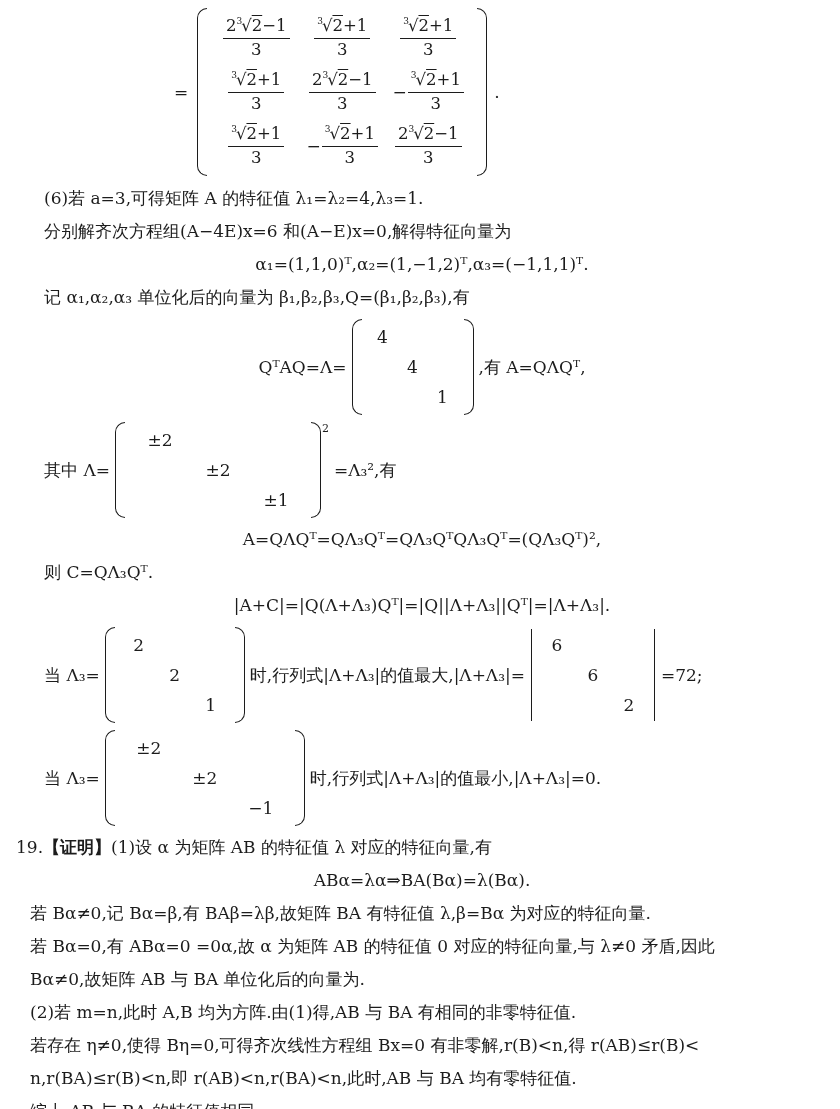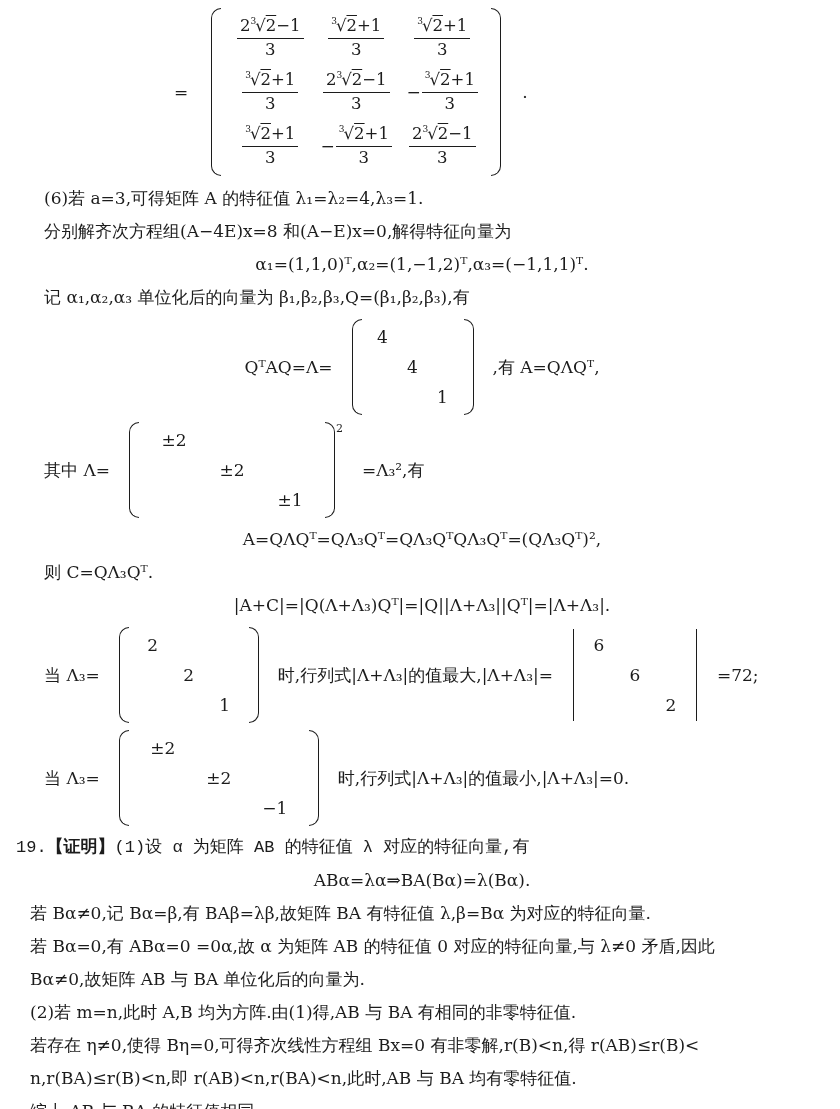--- a/index.html
+++ b/index.html
@@ -14,34 +14,34 @@
     background:#ffffff;
     color:#1c1c1c;
     box-sizing:border-box;
     padding:6px 12px 4px 16px;
     overflow:hidden;
     font-size:17px;
   }
   .tline{line-height:33px;white-space:nowrap;}
   .center{text-align:center;}
   .p2{padding-left:28px;}
-  .p19h{padding-left:0;font-family:Liberation Mono, monospace;}
+  .p19h{padding-left:0;}
   .p19c{padding-left:14px;}
   .bold{font-weight:bold;}
   .eqflex{display:flex;align-items:center;white-space:nowrap;margin:3px 0;}
   .eqflex.center{justify-content:center;}
   .eqflex.p2{padding-left:28px;}
   .topeq{
     display:flex;align-items:center;white-space:nowrap;
     margin-left:158px;min-height:172px;margin-bottom:4px;
   }
   .eqsym{margin-right:4px;}
   .period{margin-left:2px;}
   
-  .matrix{display:inline-flex;align-items:stretch;margin:2px 19px;}
+  .matrix{display:inline-flex;align-items:stretch;margin:2px 5px;}
   .mgrid{display:grid;align-items:center;justify-items:center;padding:3px 6px;}
   .mcell{display:flex;align-items:center;justify-content:center;}
   .paren{width:9px;flex:0 0 9px;}
   .paren.l{
     border-left:1.7px solid currentColor;border-top:1.7px solid currentColor;
     border-bottom:1.7px solid currentColor;
     border-top-left-radius:11px;border-bottom-left-radius:11px;
   }
   .paren.r{
     border-right:1.7px solid currentColor;border-top:1.7px solid currentColor;
@@ -127,21 +127,21 @@
                 <span class="fden">3</span>
               </span>
             </span>
           </span>
           <span class="paren r"></span>
         </span>
       <span class="period">.</span>
     </div>
 
     <div class="tline p2">(6)若 a=3,可得矩阵 A 的特征值 λ₁=λ₂=4,λ₃=1.</div>
-    <div class="tline p2">分别解齐次方程组(A−4E)x=8 和(A−E)x=0,解得特征向量为</div>
+    <div class="tline p2">分别解齐次方程组(A−4E)x=6 和(A−E)x=0,解得特征向量为</div>
     <div class="tline center">α₁=(1,1,0)ᵀ,α₂=(1,−1,2)ᵀ,α₃=(−1,1,1)ᵀ.</div>
     <div class="tline p2">记 α₁,α₂,α₃ 单位化后的向量为 β₁,β₂,β₃,Q=(β₁,β₂,β₃),有</div>
 
     <div class="eqflex center">
       <span>QᵀAQ=Λ=</span>
       <span class="matrix">
           <span class="paren l"></span>
           <span class="mgrid" style="grid-template-columns: repeat(3, 30px); grid-auto-rows: 30px;">
             <span class="mcell">4</span>
             <span class="mcell"></span>

